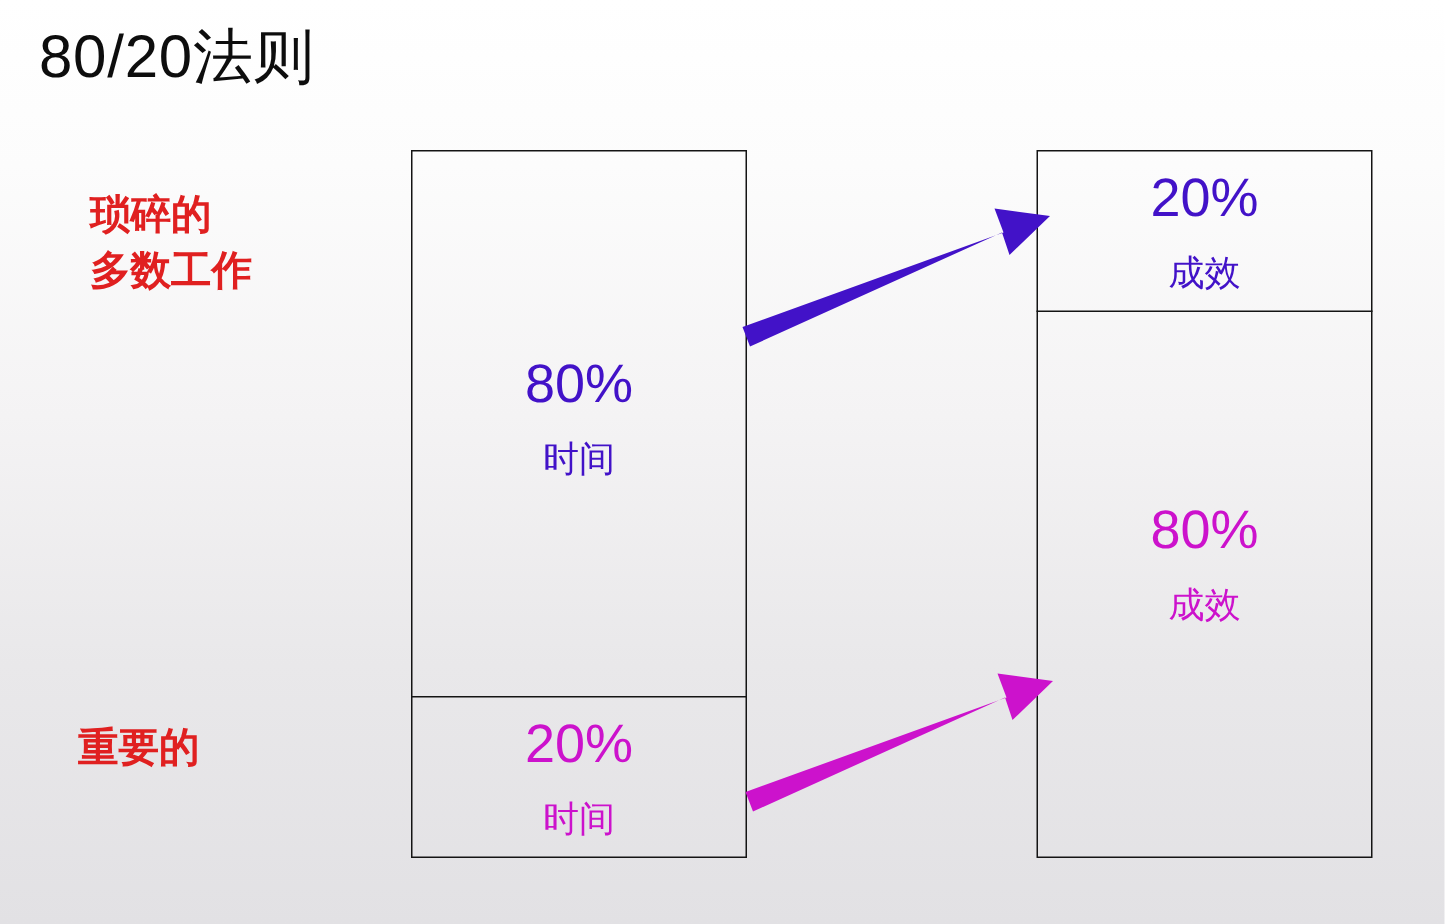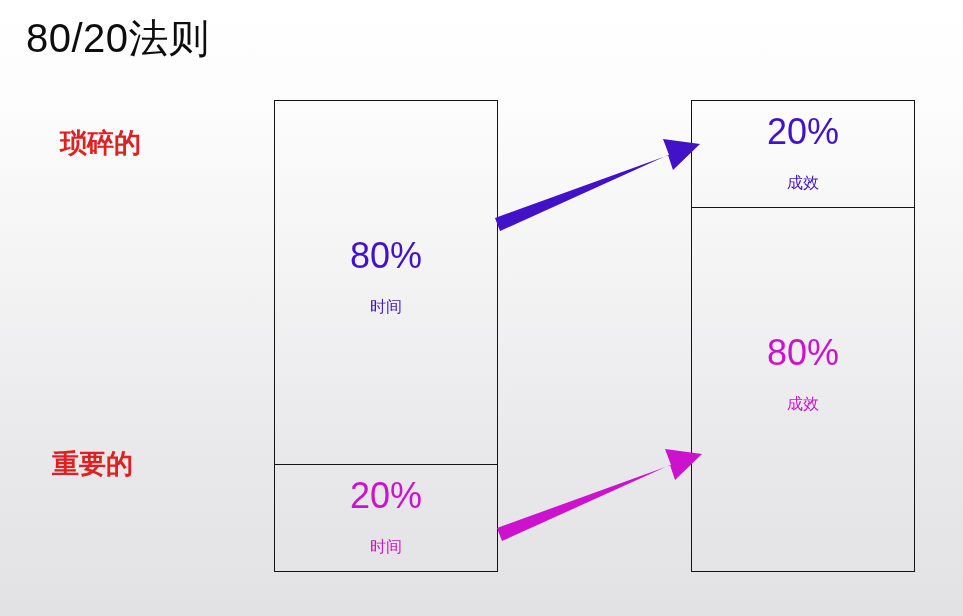--- a/index.html
+++ b/index.html
@@ -37,21 +37,21 @@
   .caption {
     position: absolute;
     color: #e02020;
     font-weight: bold;
     font-size: 27px;
     line-height: 37px;
     white-space: nowrap;
   }
   .caption .cap-line { display: block; }
   #caption-top   { left: 60px; top: 125px;  width: 196px; }
-  #caption-bottom{ left: 52px; top: 446px;  width: 196px; }
+  #caption-bottom{ left: 52px; top: 480px;  width: 196px; }
 
   
   .dbox {
     position: absolute;
     box-sizing: border-box;
     border: 1.6px solid #141414;
     background: transparent;
   }
   #box-time   { left: 274px; top: 100px; width: 224px; height: 472px; }
   #box-result { left: 691px; top: 100px; width: 224px; height: 472px; }
@@ -71,21 +71,21 @@
     white-space: nowrap;
   }
   .cell .pct {
     display: block;
     font-size: 36px;
     line-height: 36px;
     font-weight: 400;
   }
   .cell .lbl {
     display: block;
-    font-size: 16px;
+    font-size: 24px;
     line-height: 34px;
     margin-top: 16px;
     font-weight: 400;
   }
   .blue    { color: #4212c8; }
   .magenta { color: #cc12cc; }
 
   #cell-time-80   { left: 274px; top: 238px; width: 224px; }
   #cell-time-20   { left: 274px; top: 478px; width: 224px; }
   #cell-result-20 { left: 691px; top: 114px; width: 224px; }
@@ -102,20 +102,21 @@
 </style>
 </head>
 <body>
 
 <div id="slide">
 
   <div class="slide-title">80/20法则</div>
 
   <div class="caption" id="caption-top">
     <span class="cap-line">琐碎的</span>
+    <span class="cap-line">多数工作</span>
   </div>
 
   <div class="caption" id="caption-bottom">
     <span class="cap-line">重要的</span>
   </div>
 
   <div class="dbox" id="box-time"></div>
   <div class="divider" id="divider-time"></div>
 
   <div class="cell" id="cell-time-80">

